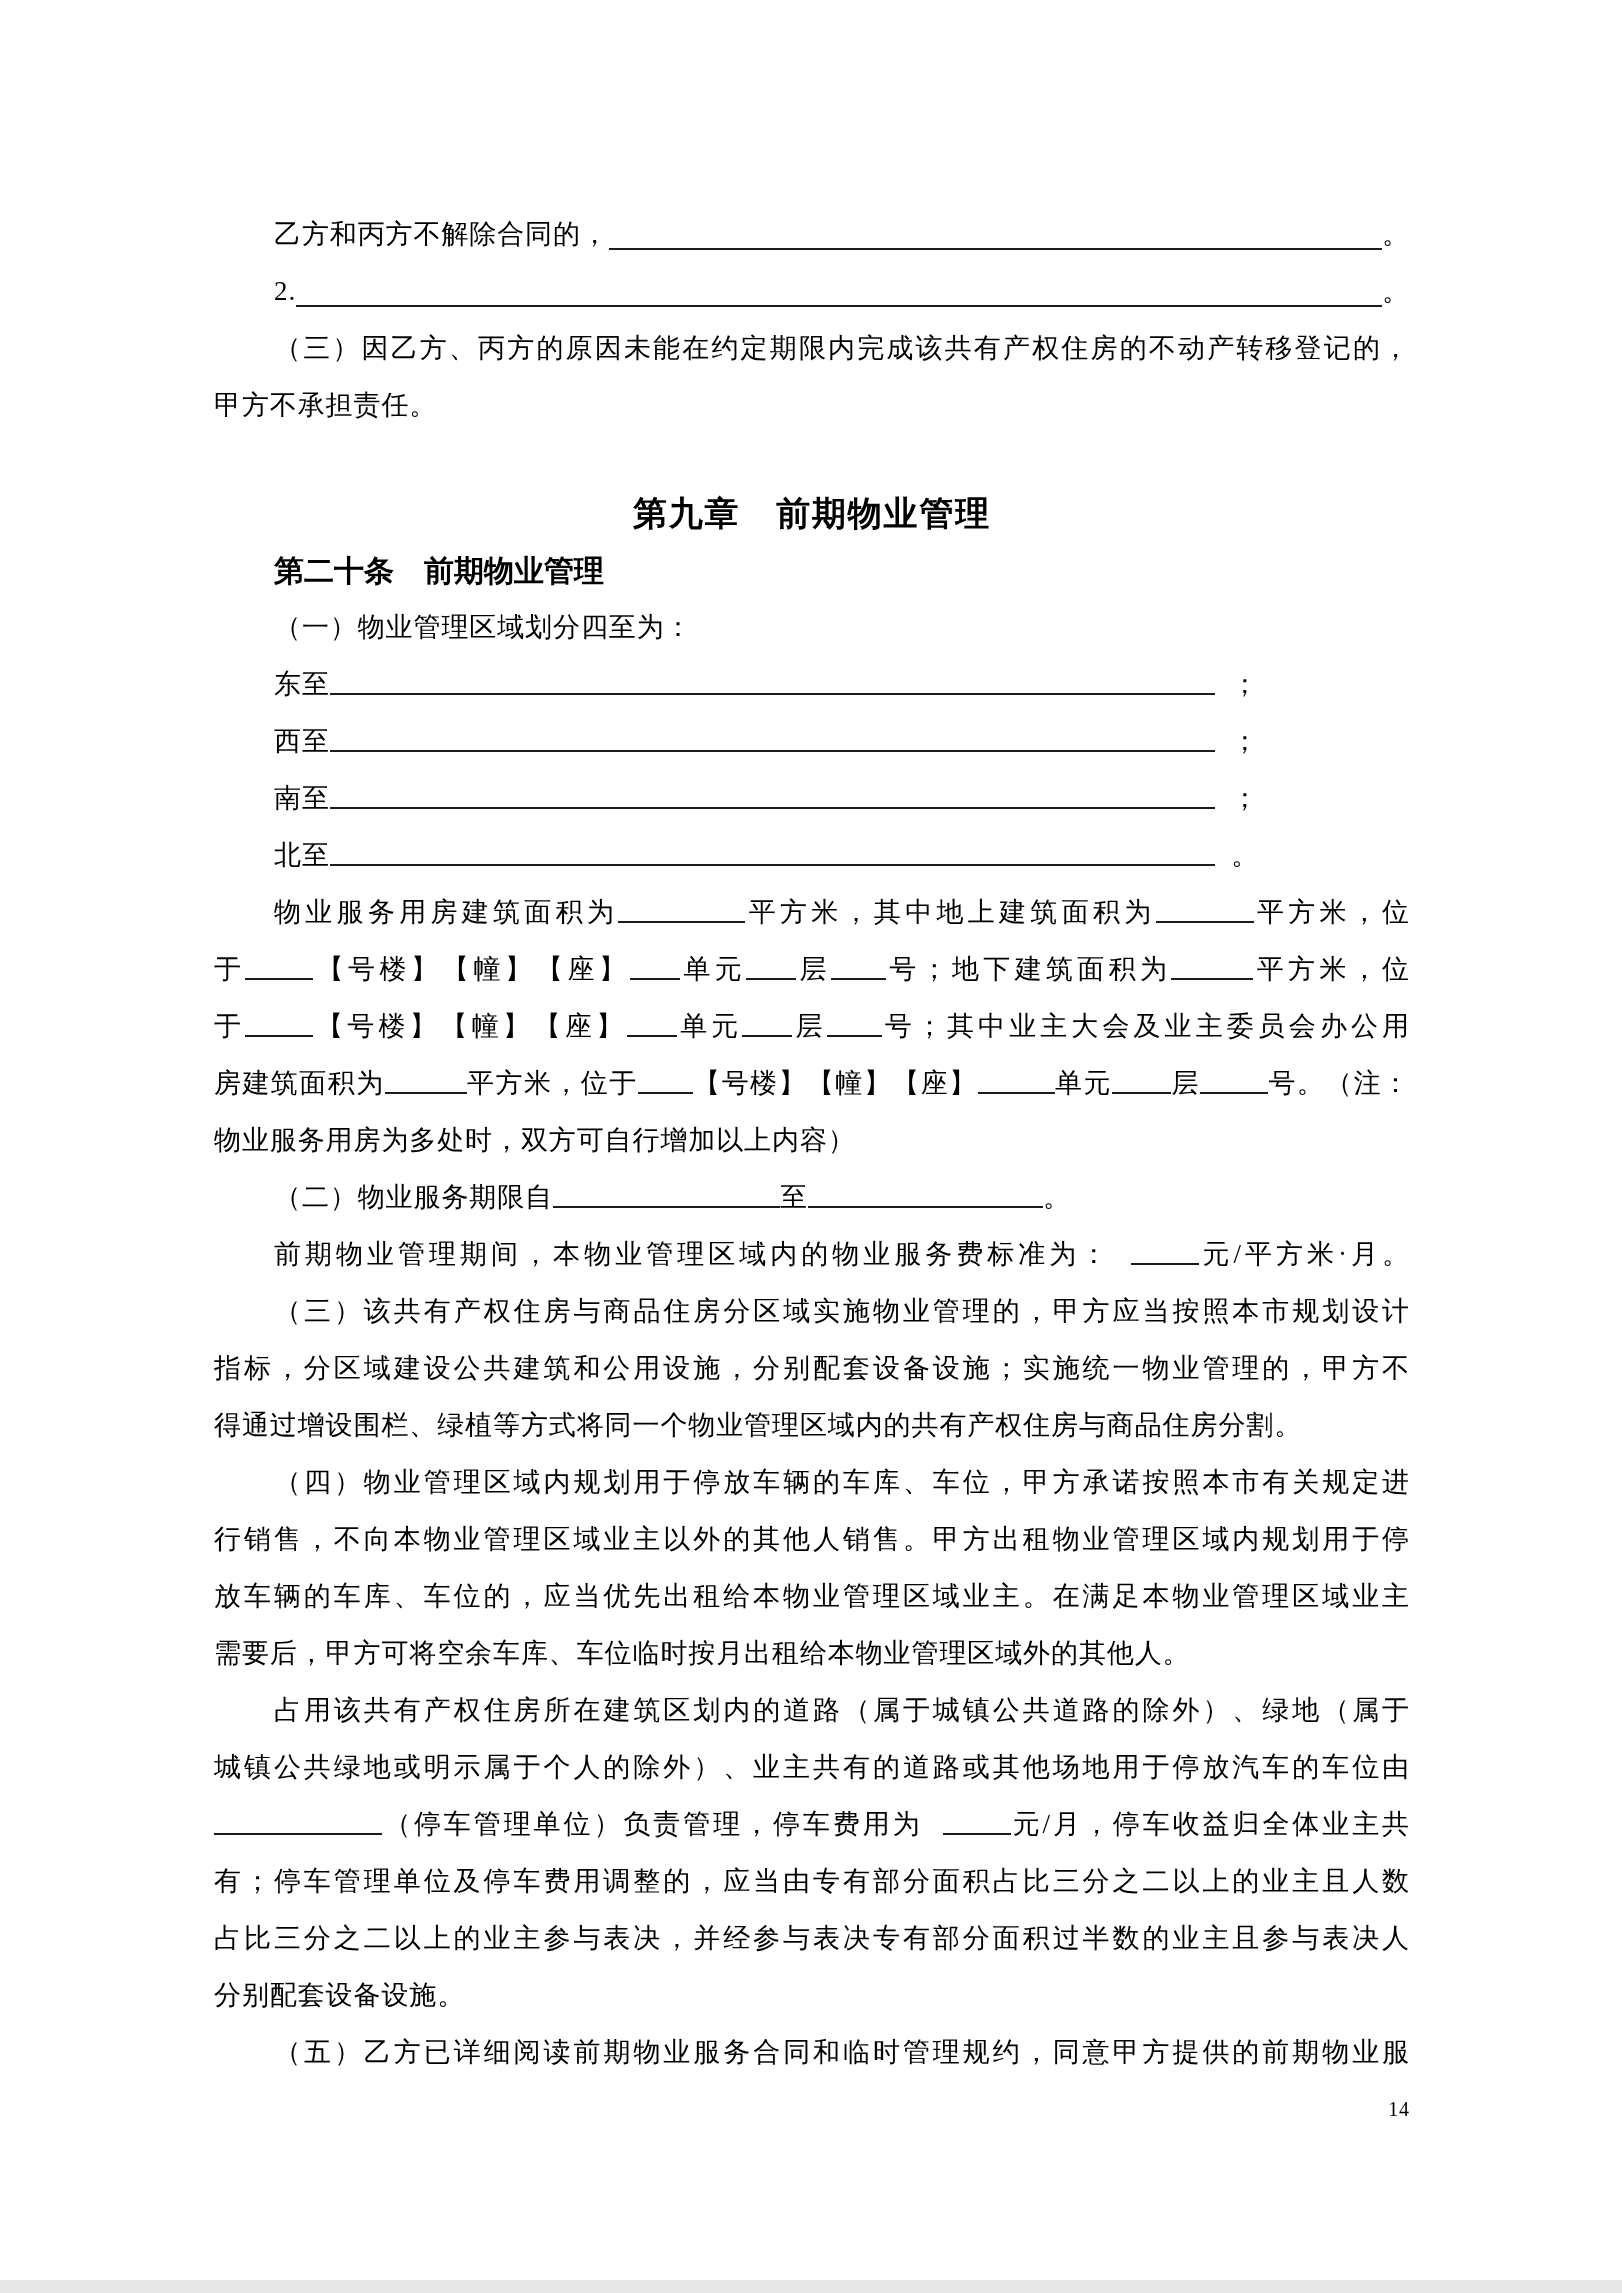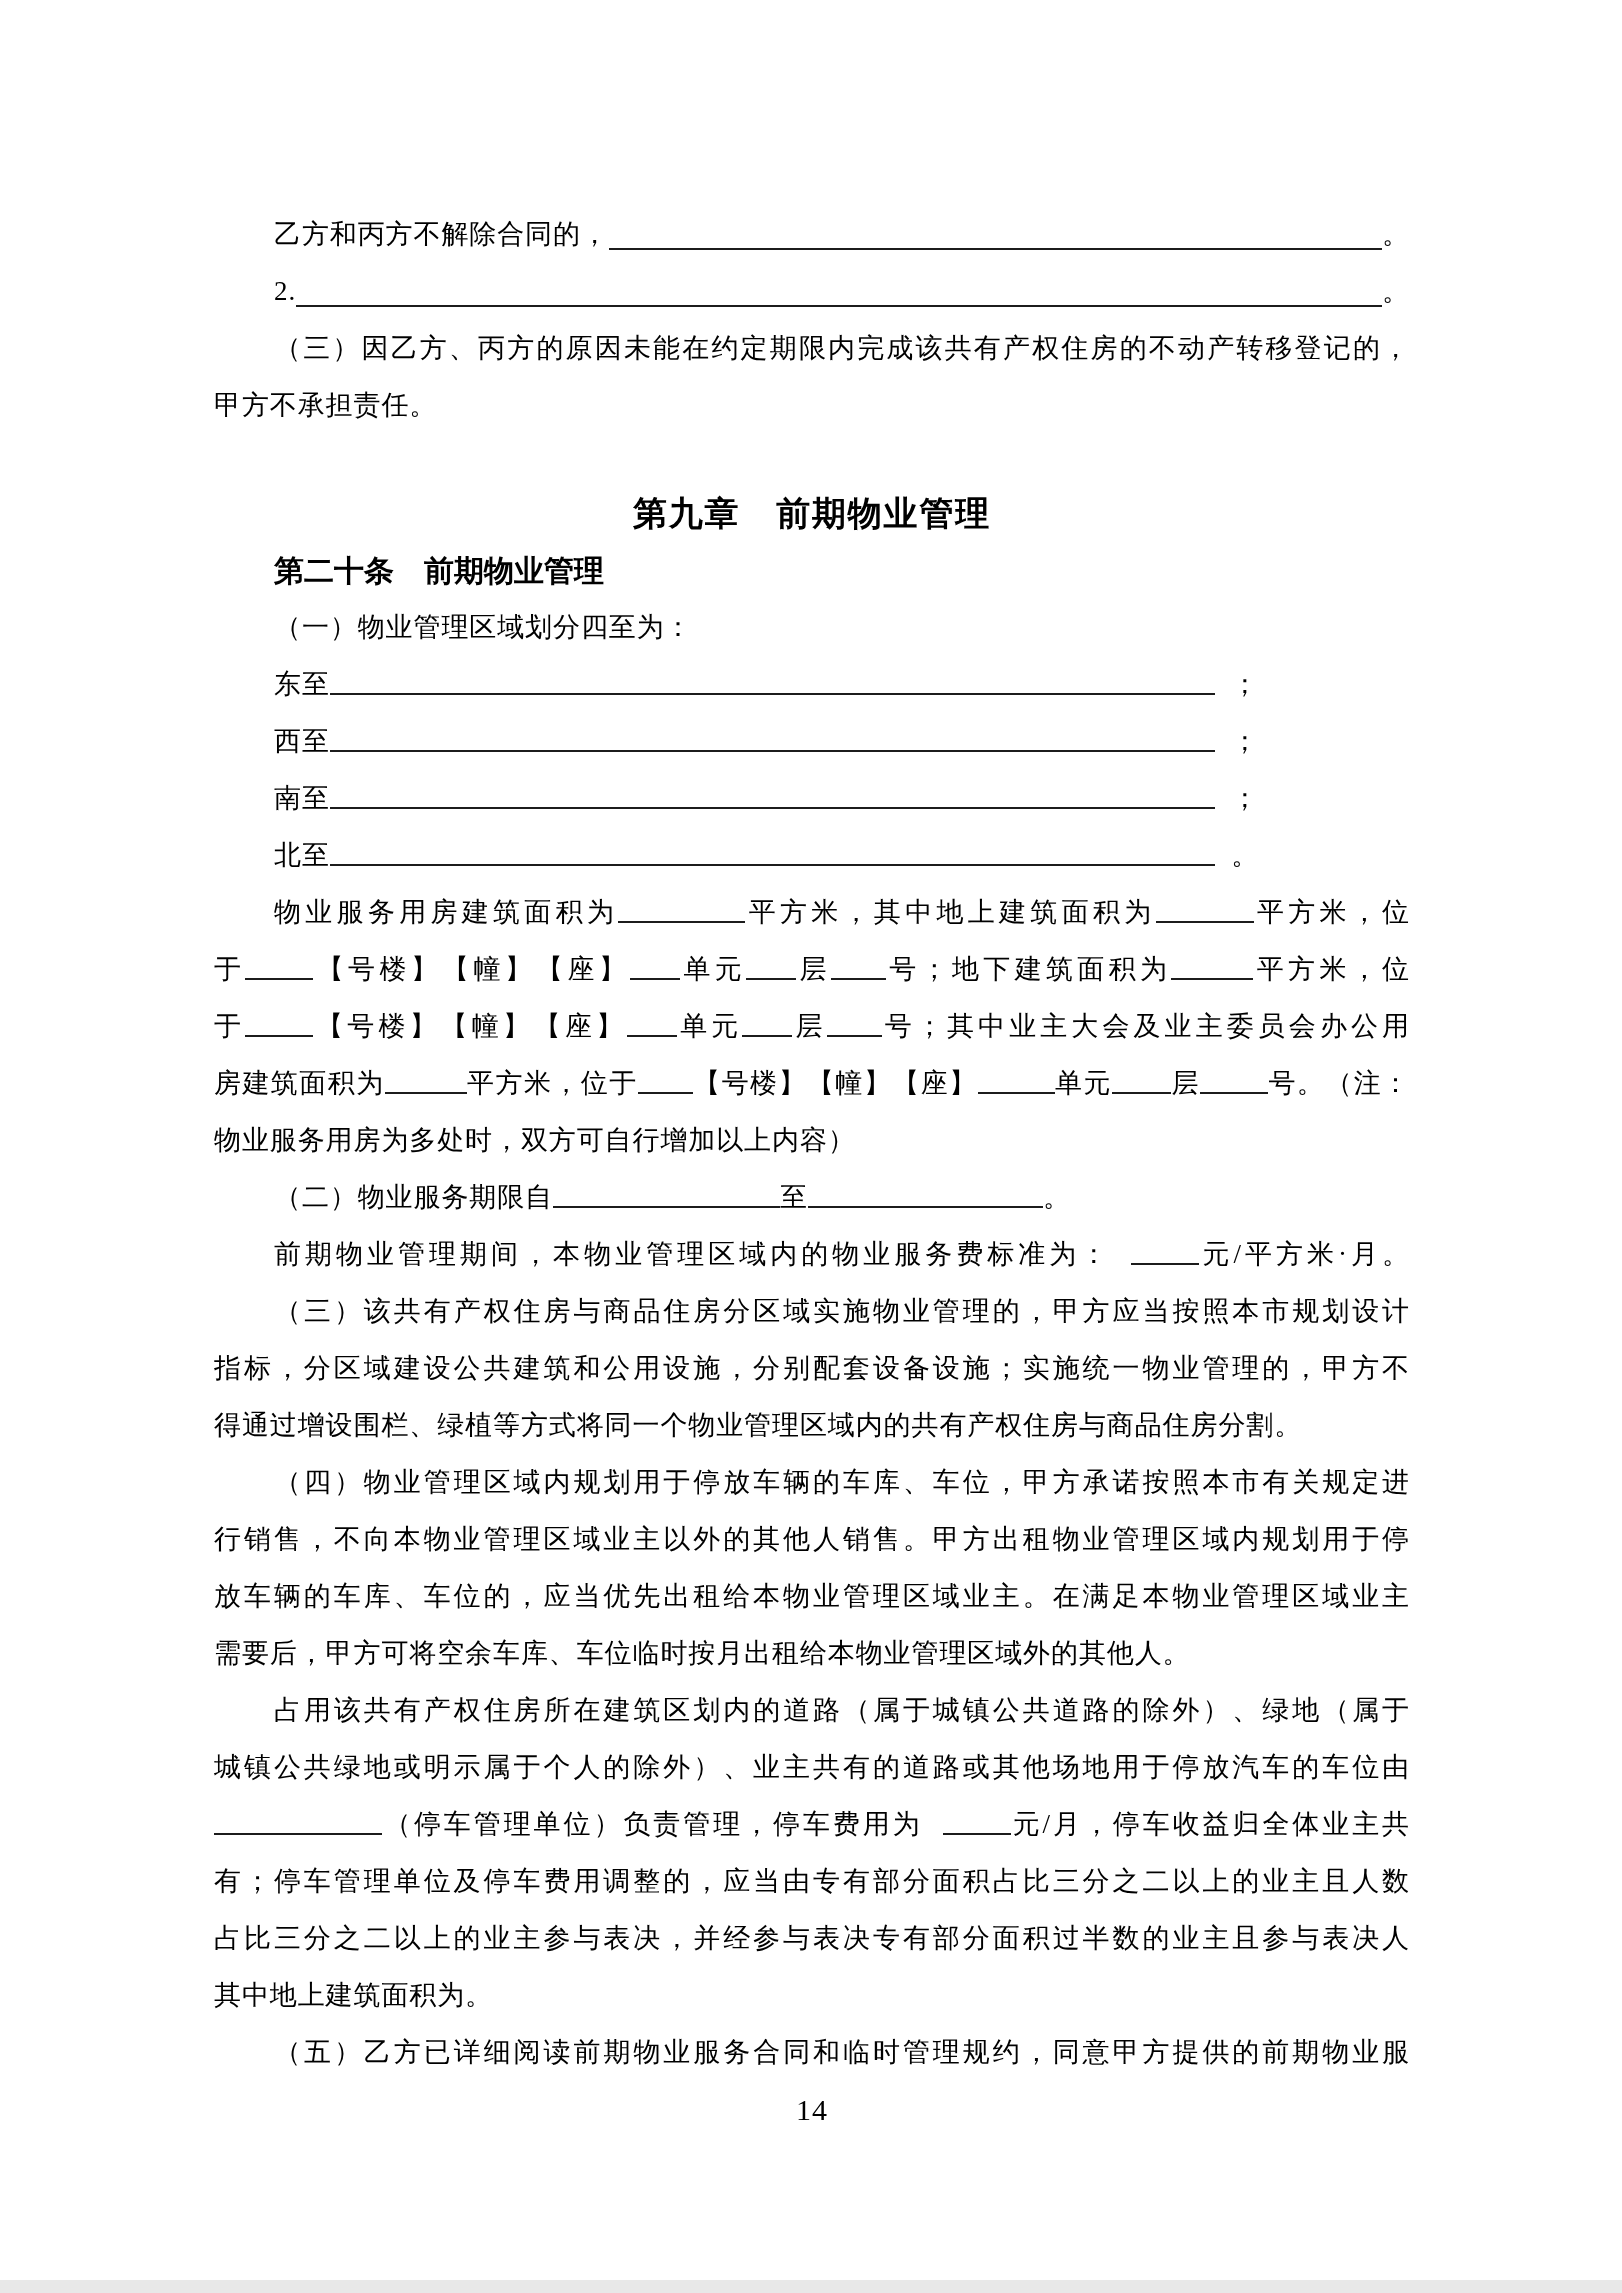--- a/index.html
+++ b/index.html
@@ -55,22 +55,22 @@
     height:27px;
     margin-bottom:-1.8px;
   }
   .tail{margin-left:16.4px;}
   .gapl{margin-left:20px;}
   .w55{width:50px}.w60{width:55px}.w65{width:59px}.w75{width:68px}
   .w85{width:77px}.w90{width:82px}.w108{width:98px}.w140{width:127px}
   .w185{width:168px}.w250{width:227px}.w258{width:235px}.w973{width:885px}
   .pagenum{
     height:57px;line-height:57px;
-    text-align:center;
-    font-size:30px;
+    text-align:right;
+    font-size:20px;
     letter-spacing:0.9px;
   }
 </style>
 </head>
 <body>
 
 <div class="page">
   <div class="content">
 
     <div class="line indent flexline">
@@ -143,21 +143,21 @@
 
     <div class="line indent just">占用该共有产权住房所在建筑区划内的道路（属于城镇公共道路的除外）、绿地（属于</div>
     <div class="line just">城镇公共绿地或明示属于个人的除外）、业主共有的道路或其他场地用于停放汽车的车位由</div>
 
     <div class="line just">
       <span class="blank w185"></span><span>（停车管理单位）负责管理，停车费用为</span><span class="blank w75 gapl"></span><span>元/月，停车收益归全体业主共</span>
     </div>
 
     <div class="line just">有；停车管理单位及停车费用调整的，应当由专有部分面积占比三分之二以上的业主且人数</div>
     <div class="line just">占比三分之二以上的业主参与表决，并经参与表决专有部分面积过半数的业主且参与表决人</div>
-    <div class="line">其中地上建筑面积为。</div>
+    <div class="line">分别配套设备设施。</div>
 
     <div class="line indent just">（五）乙方已详细阅读前期物业服务合同和临时管理规约，同意甲方提供的前期物业服</div>
 
     <div class="pagenum">14</div>
 
   </div>
 </div>
 
 
 </body></html>

